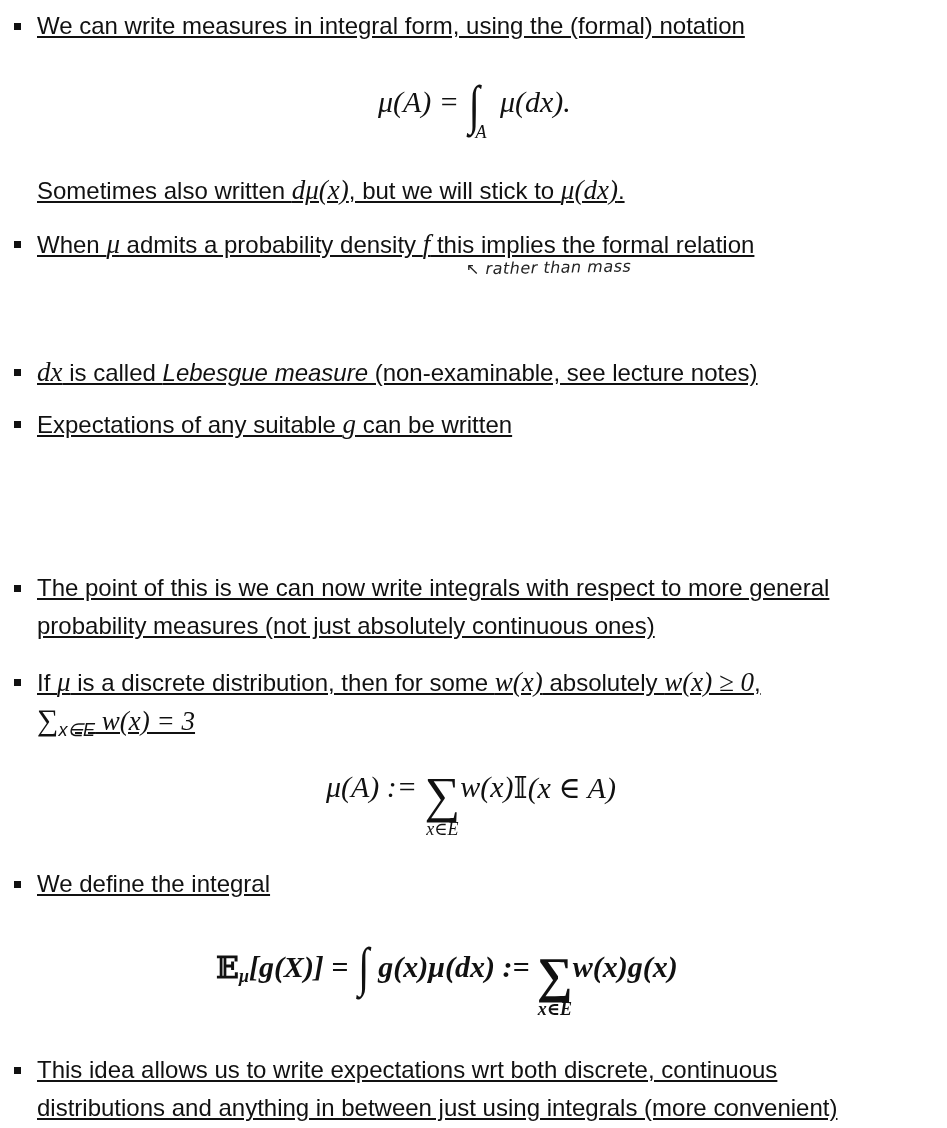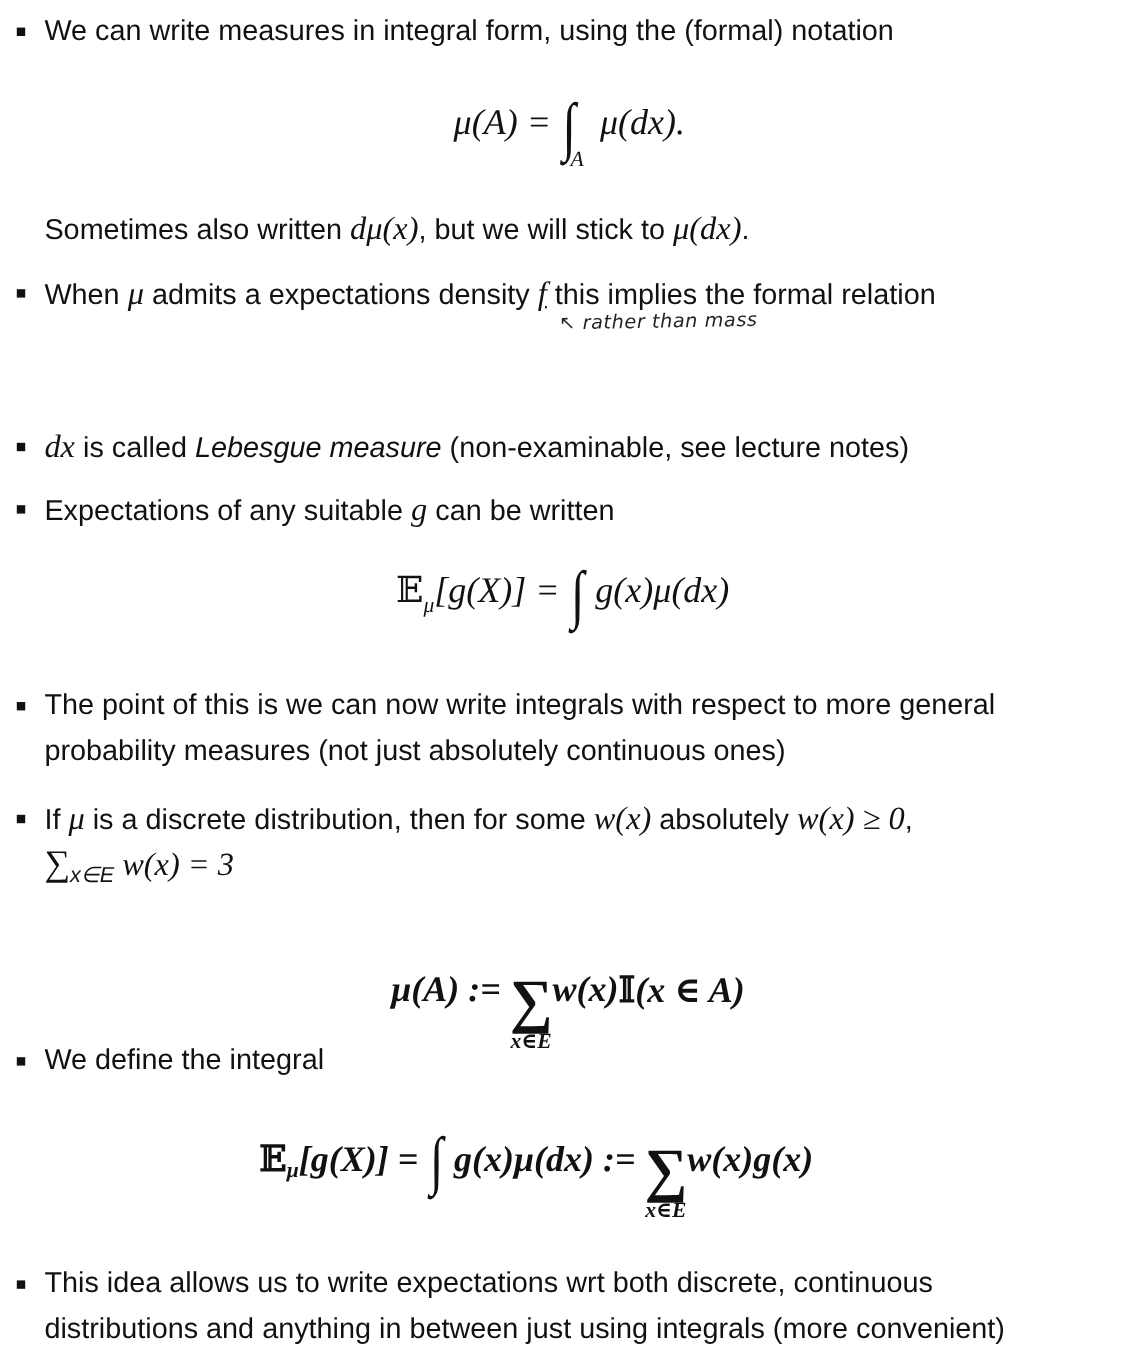--- a/index.html
+++ b/index.html
@@ -5,21 +5,21 @@
     html, body { margin: 0; padding: 0; background: #ffffff; }
     body {
       width: 947px; height: 1128px; position: relative; overflow: hidden;
       font-family: "Liberation Sans", sans-serif; color: #111111;
     }
     .slide { position: absolute; left: 0; top: 0; width: 947px; height: 1128px; }
     .item { position: absolute; left: 0; font-size: 24px; line-height: 40px; white-space: nowrap; }
     .bullet {
       position: absolute; left: 14px; width: 7px; height: 7px; background: #111;
     }
-    .text { position: absolute; left: 37px; }
+    .text { position: absolute; left: 37px; text-decoration: underline; }
     .m { font-family: "Liberation Serif", "DejaVu Serif", serif; font-style: italic; font-size: 27px; }
     .mr { font-family: "Liberation Serif", "DejaVu Serif", serif; font-style: normal; font-size: 27px; }
     .em { font-style: italic; }
     .eq {
       position: absolute; font-family: "Liberation Serif", "DejaVu Serif", serif;
       font-size: 30px; white-space: nowrap; color: #111;
     }
     .eq i { font-style: italic; }
     .integral { font-size: 54px; display: inline-block; vertical-align: middle; line-height: 1; transform: scaleX(0.75); font-style: italic; }
     .sub { font-size: 18px; font-style: italic; }
@@ -46,40 +46,37 @@
   </div>
   <div class="item" style="top:170px;">
     <span class="text">
       <span>Sometimes also written </span><span class="m">dμ(x)</span><span>, but we will stick to </span><span class="m">μ(dx)</span><span>.</span>
     </span>
   </div>
 
   <div class="item" style="top:224px;">
     <span class="bullet" style="top:17px;"></span>
     <span class="text">
-      <span>When </span><span class="m">μ</span><span> admits a expectations density </span><span class="m" style="text-decoration:underline;">f</span><span> this implies the formal relation</span>
+      <span>When </span><span class="m">μ</span><span> admits a probability density </span><span class="m" style="text-decoration:underline;">f</span><span> this implies the formal relation</span>
     </span>
   </div>
   <div class="hand" style="left:466px; top:258px;">↖ rather than mass</div>
 
   <div class="item" style="top:352px;">
     <span class="bullet" style="top:17px;"></span>
     <span class="text">
       <span class="m">dx</span><span> is called </span><span class="em">Lebesgue measure</span><span> (non-examinable, see lecture notes)</span>
     </span>
   </div>
 
   <div class="item" style="top:404px;">
     <span class="bullet" style="top:17px;"></span>
     <span class="text">
       <span>Expectations of any suitable </span><span class="m">g</span><span> can be written</span>
     </span>
-  </div>
-  <div class="eq" style="left:330px; top:468px;">
-    <span class="bb">𝔼</span><span class="sub" style="position:relative; top:8px;">μ</span><i>[g(X)] = </i><span class="integral">∫</span> <i>g(x)μ(dx)</i>
   </div>
 
   <div class="item" style="top:568px;">
     <span class="bullet" style="top:17px;"></span>
     <span class="text">The point of this is we can now write integrals with respect to more general</span>
   </div>
   <div class="item" style="top:606px;">
     <span class="text">probability measures (not just absolutely continuous ones)</span>
   </div>
 
@@ -87,21 +84,21 @@
     <span class="bullet" style="top:17px;"></span>
     <span class="text">
       <span>If </span><span class="m">μ</span><span> is a discrete distribution, then for some </span><span class="m">w(x)</span><span> absolutely </span><span class="m">w(x) ≥ 0</span><span>,</span>
     </span>
   </div>
   <div class="item" style="top:700px;">
     <span class="text">
       <span class="mr" style="font-size:30px;">∑</span><span class="sub" style="position:relative; top:6px;">x∈E</span><span class="m"> w(x) = 3</span>
     </span>
   </div>
-  <div class="eq" style="left:326px; top:791px;font-weight:bold;">
+  <div class="eq" style="left:326px; top:752px;">
     <i style="vertical-align:middle;">μ(A) := </i><span class="sumwrap" style="top:18px;"><span class="sumglyph">∑</span><span class="sumsub">x∈E</span></span><i style="vertical-align:middle;">w(x)</i><span class="bb" style="vertical-align:middle;">𝕀</span><i style="vertical-align:middle;">(x ∈ A)</i>
   </div>
 
   <div class="item" style="top:864px;">
     <span class="bullet" style="top:17px;"></span>
     <span class="text">We define the integral</span>
   </div>
   <div class="eq" style="left:216px; top:932px;font-weight:bold;">
     <span class="bb" style="vertical-align:middle;">𝔼</span><span class="sub" style="position:relative; top:8px;">μ</span><i style="vertical-align:middle;">[g(X)] = </i><span class="integral">∫</span> <i style="vertical-align:middle;">g(x)μ(dx) := </i><span class="sumwrap" style="top:18px;"><span class="sumglyph">∑</span><span class="sumsub">x∈E</span></span><i style="vertical-align:middle;">w(x)g(x)</i>
   </div>

